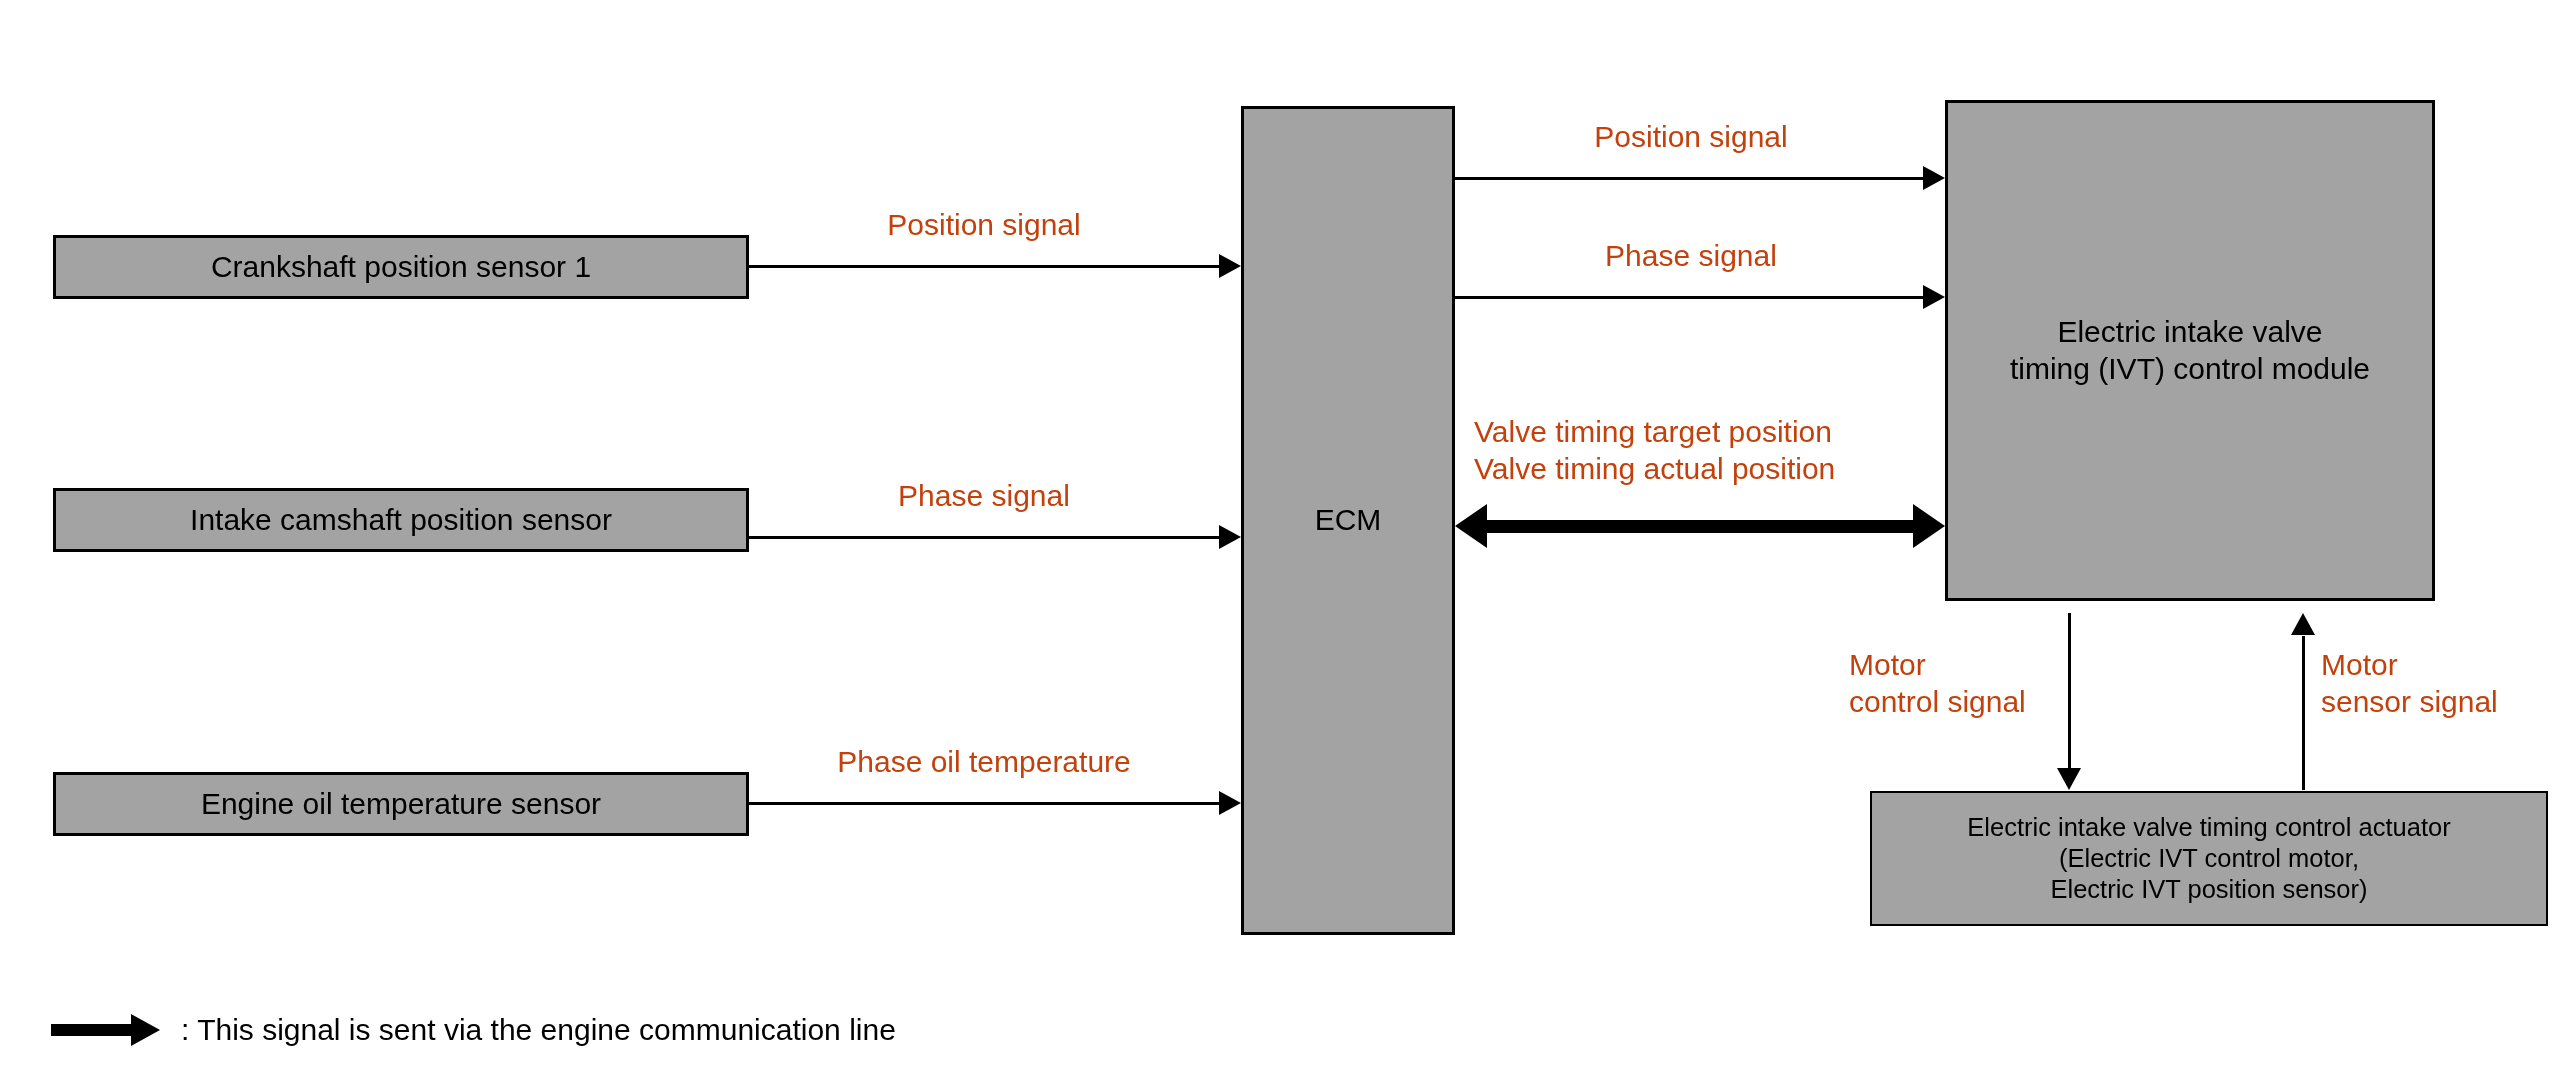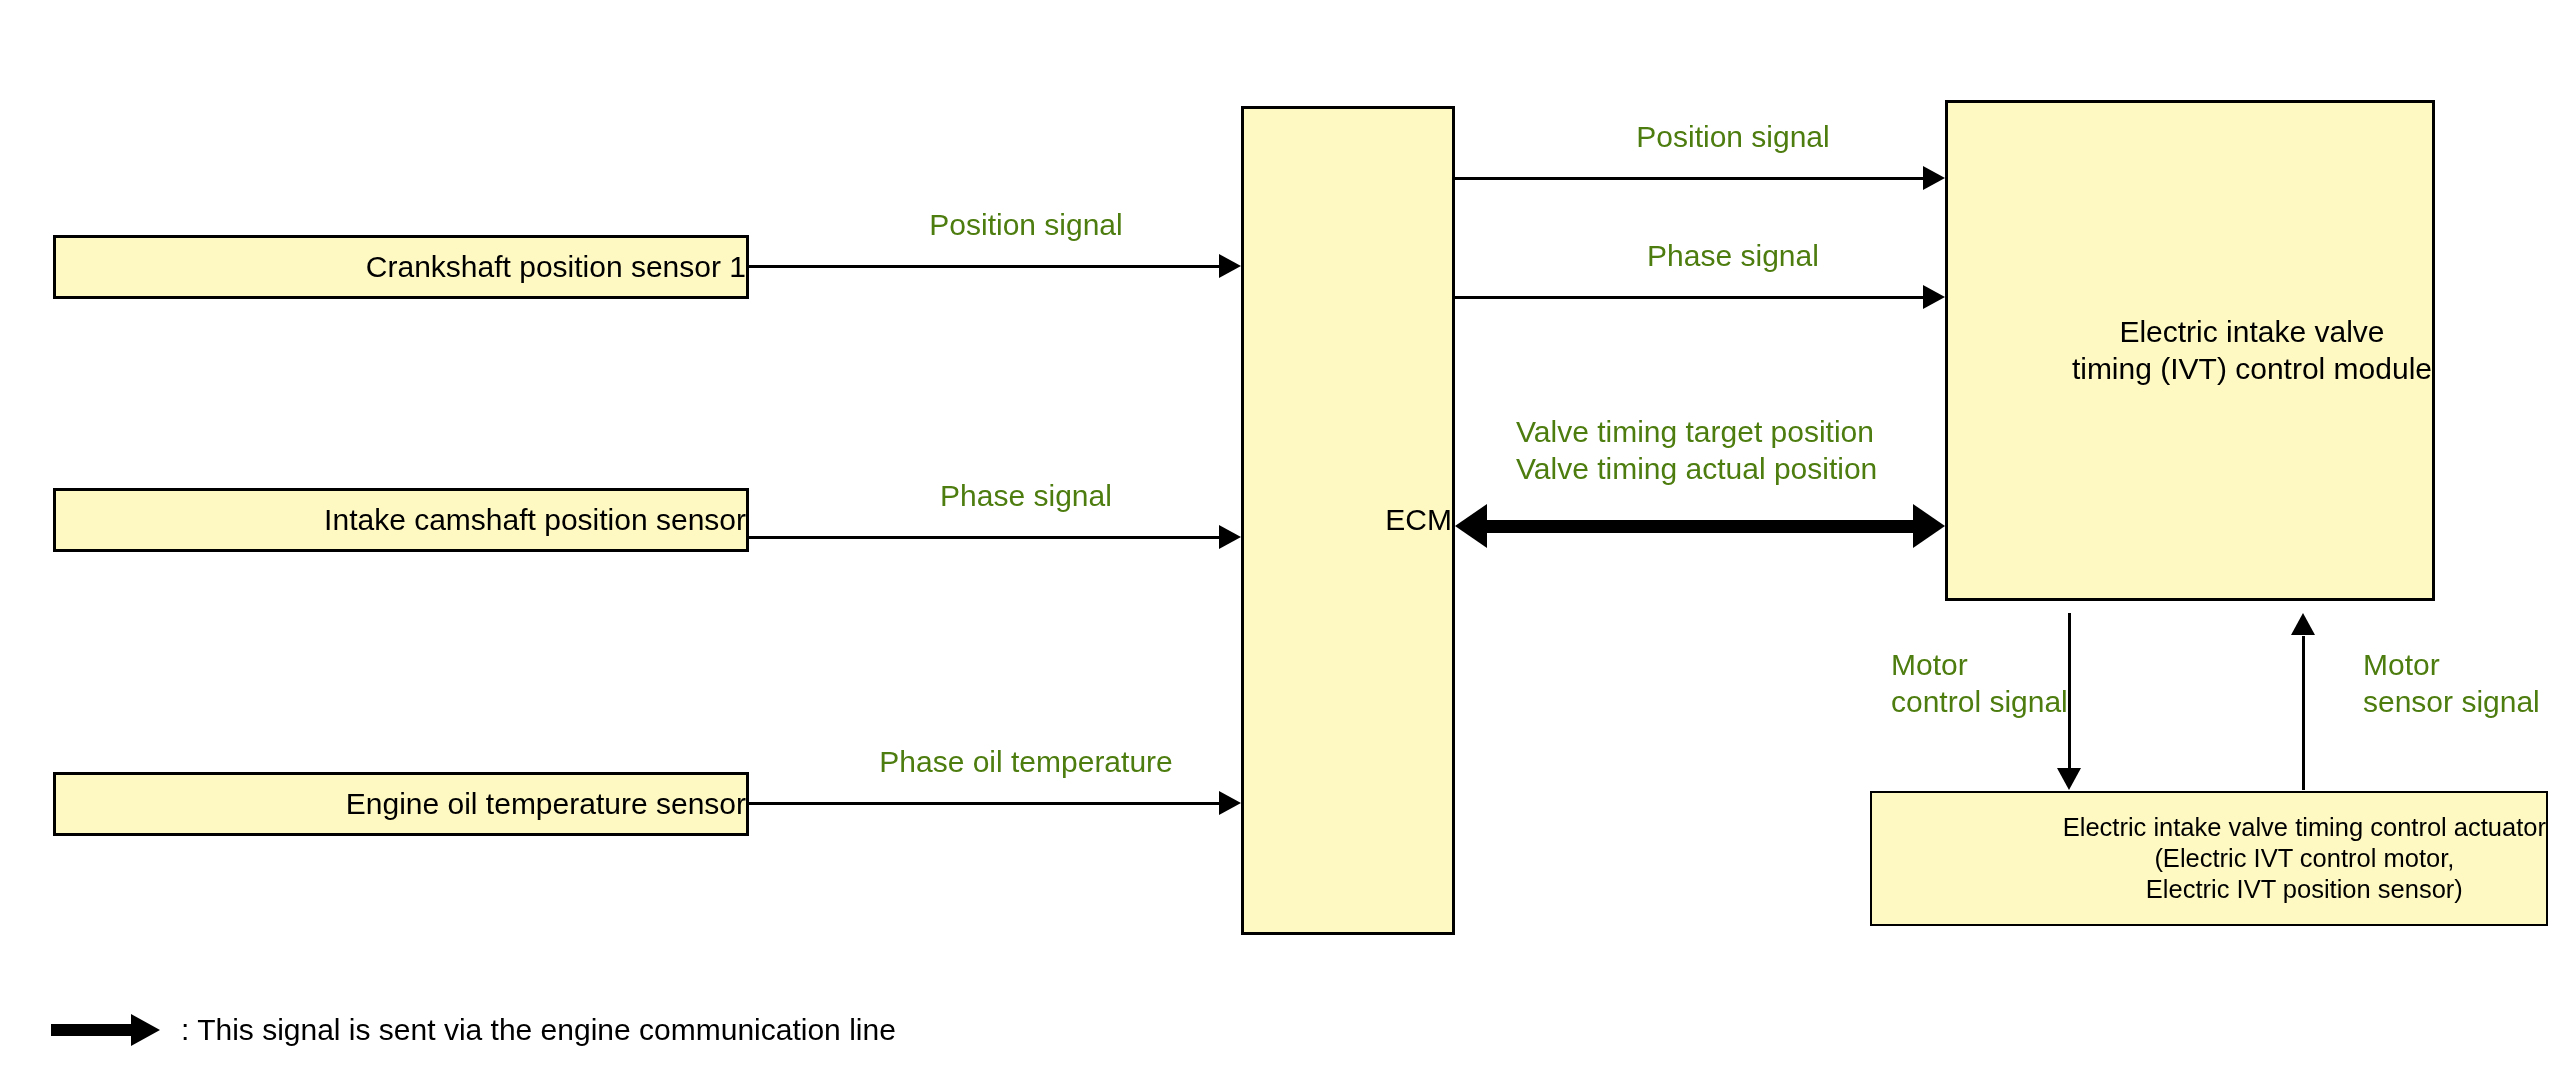--- a/index.html
+++ b/index.html
@@ -15,24 +15,24 @@
     position: relative;
     width: 2576px;
     height: 1085px;
     background: #ffffff;
     overflow: hidden;
   }
   .box {
     position: absolute;
     box-sizing: border-box;
     border: 3.2px solid #000000;
-    background: #fef9c3;
+    background: #a3a3a3;
     display: flex;
     align-items: center;
-    justify-content: flex-end;
+    justify-content: center;
     text-align: center;
     line-height: 1.22;
   }
   .box-text {
     display: block;
     white-space: pre-line;
   }
   
   .sensor-box {
     left: 53px;
@@ -127,22 +127,21 @@
     border-right: 12px solid transparent;
     border-bottom: 22px solid #000000;
   }
 
   
   .edge-label {
     position: absolute;
     font-size: 30px;
     white-space: pre-line;
     line-height: 1.22;
-    color: #4d7c0f;
-    padding-left: 42px;
+    color: #c2410c;
   }
   .edge-label.center { text-align: center; }
   .edge-label.left   { text-align: left; }
 
   
   #legend {
     position: absolute;
     left: 51px;
     top: 1001px;
     display: flex;

